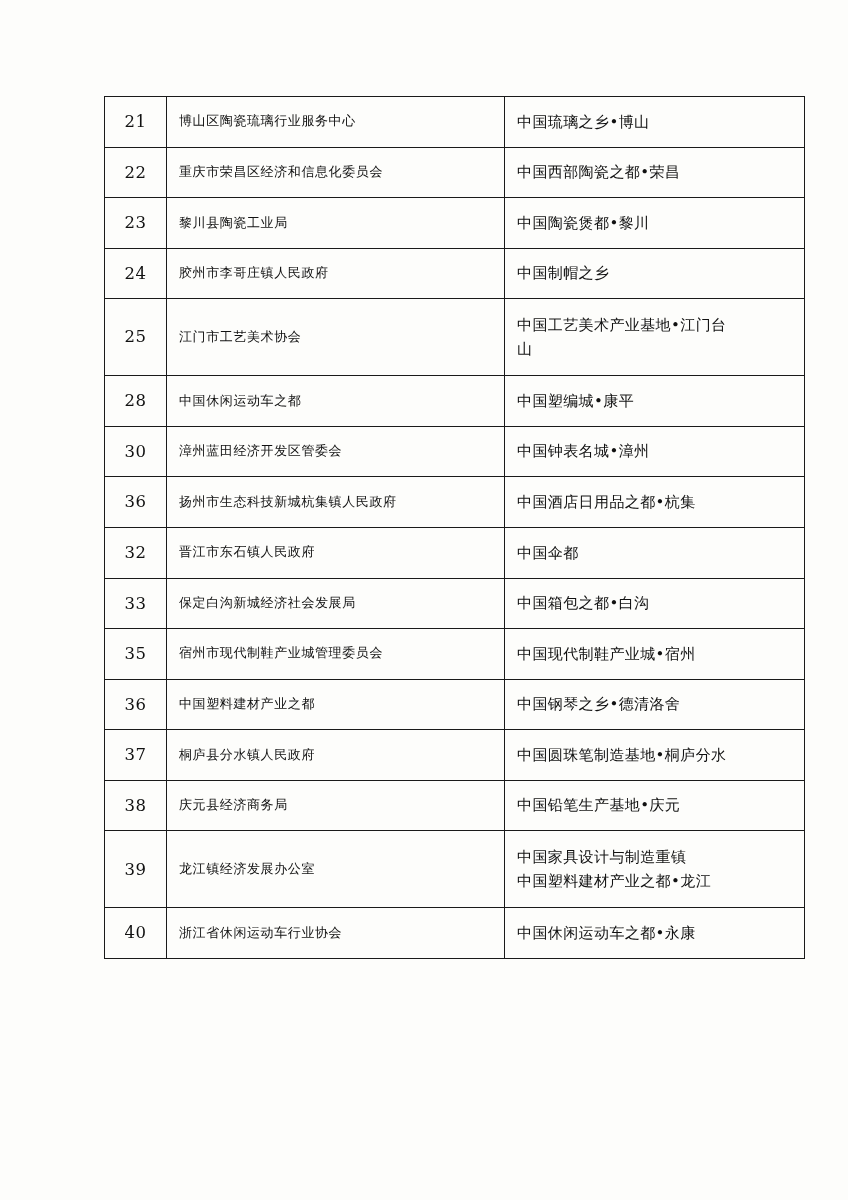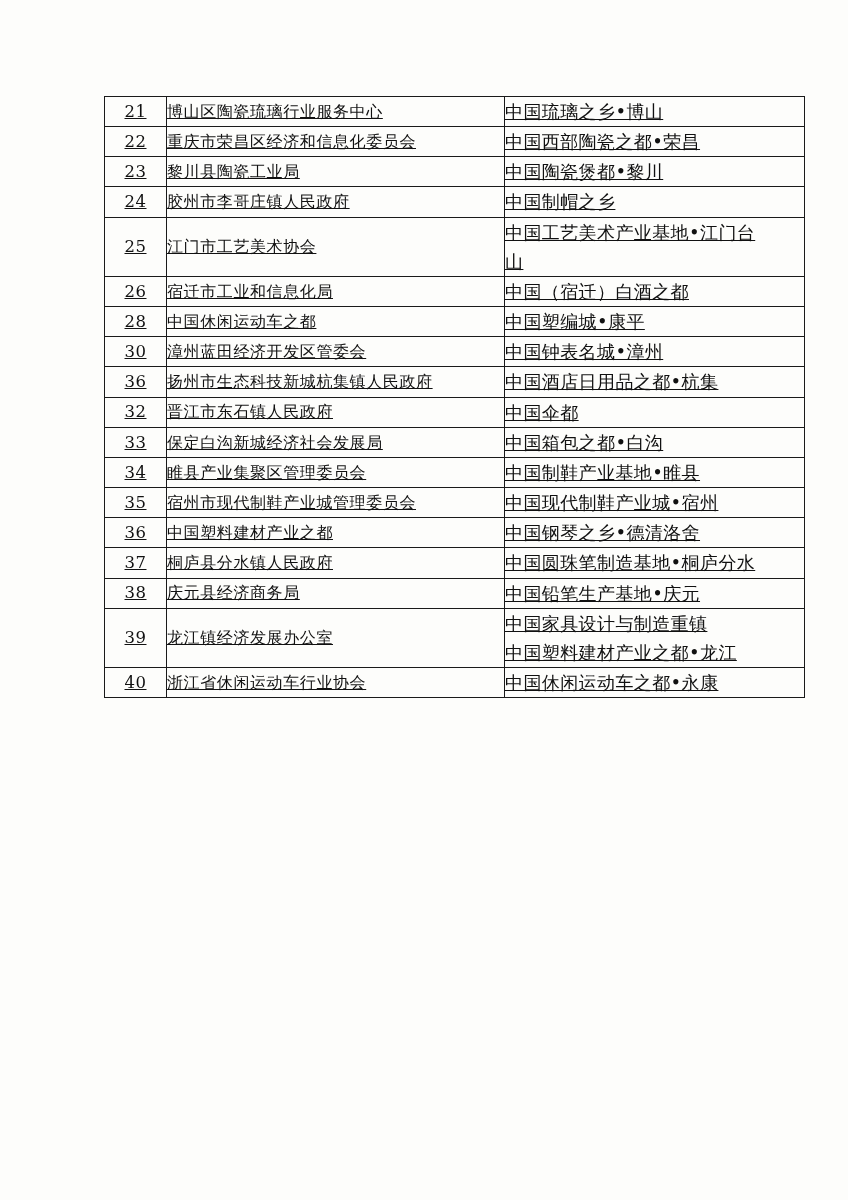--- a/index.html
+++ b/index.html
@@ -26,51 +26,50 @@
   .doc-table {
     position: absolute;
     left: 104px;
     top: 96px;
     width: 700px;
     border-collapse: collapse;
     table-layout: fixed;
   }
   .doc-table td {
     border: 1px solid #1a1a1a;
-    padding: 0;
+    padding: 12px;
     vertical-align: middle;
-    text-decoration: underline;
   }
   .col-num {
     width: 62px;
   }
   .col-org {
     width: 338px;
   }
   .col-title {
     width: 300px;
   }
   .cell-num {
     text-align: center;
     font-size: 16.5px;
     font-family: "DejaVu Serif", "Liberation Serif", serif;
     letter-spacing: 0.5px;
     padding: 7px 0;
     line-height: 1.55;
   }
   .cell-org {
     text-align: left;
-    font-size: 16px;
+    font-size: 13px;
     padding: 7px 0 7px 14px;
     line-height: 1.6;
     letter-spacing: 0.6px;
   }
   .cell-title {
     text-align: left;
-    font-size: 18px;
+    font-size: 15px;
     padding: 7px 0 7px 10px;
     line-height: 1.62;
     letter-spacing: 0.4px;
     margin-top: 36px;
   }
   .cell-title .line {
     display: block;
     white-space: nowrap;
   }
   .tall td {
@@ -118,27 +117,20 @@
         </tr>
         <tr class="tall">
           <td class="cell-num">25</td>
           <td class="cell-org">江门市工艺美术协会</td>
           <td class="cell-title">
             <span class="line">中国工艺美术产业基地•江门台</span>
             <span class="line">山</span>
           </td>
         </tr>
         <tr>
-          <td class="cell-num">26</td>
-          <td class="cell-org">宿迁市工业和信息化局</td>
-          <td class="cell-title">
-            <span class="line">中国（宿迁）白酒之都</span>
-          </td>
-        </tr>
-        <tr>
           <td class="cell-num">28</td>
           <td class="cell-org">中国休闲运动车之都</td>
           <td class="cell-title">
             <span class="line">中国塑编城•康平</span>
           </td>
         </tr>
         <tr>
           <td class="cell-num">30</td>
           <td class="cell-org">漳州蓝田经济开发区管委会</td>
           <td class="cell-title">
@@ -157,27 +149,20 @@
           <td class="cell-org">晋江市东石镇人民政府</td>
           <td class="cell-title">
             <span class="line">中国伞都</span>
           </td>
         </tr>
         <tr>
           <td class="cell-num">33</td>
           <td class="cell-org">保定白沟新城经济社会发展局</td>
           <td class="cell-title">
             <span class="line">中国箱包之都•白沟</span>
-          </td>
-        </tr>
-        <tr>
-          <td class="cell-num">34</td>
-          <td class="cell-org">睢县产业集聚区管理委员会</td>
-          <td class="cell-title">
-            <span class="line">中国制鞋产业基地•睢县</span>
           </td>
         </tr>
         <tr>
           <td class="cell-num">35</td>
           <td class="cell-org">宿州市现代制鞋产业城管理委员会</td>
           <td class="cell-title">
             <span class="line">中国现代制鞋产业城•宿州</span>
           </td>
         </tr>
         <tr>

